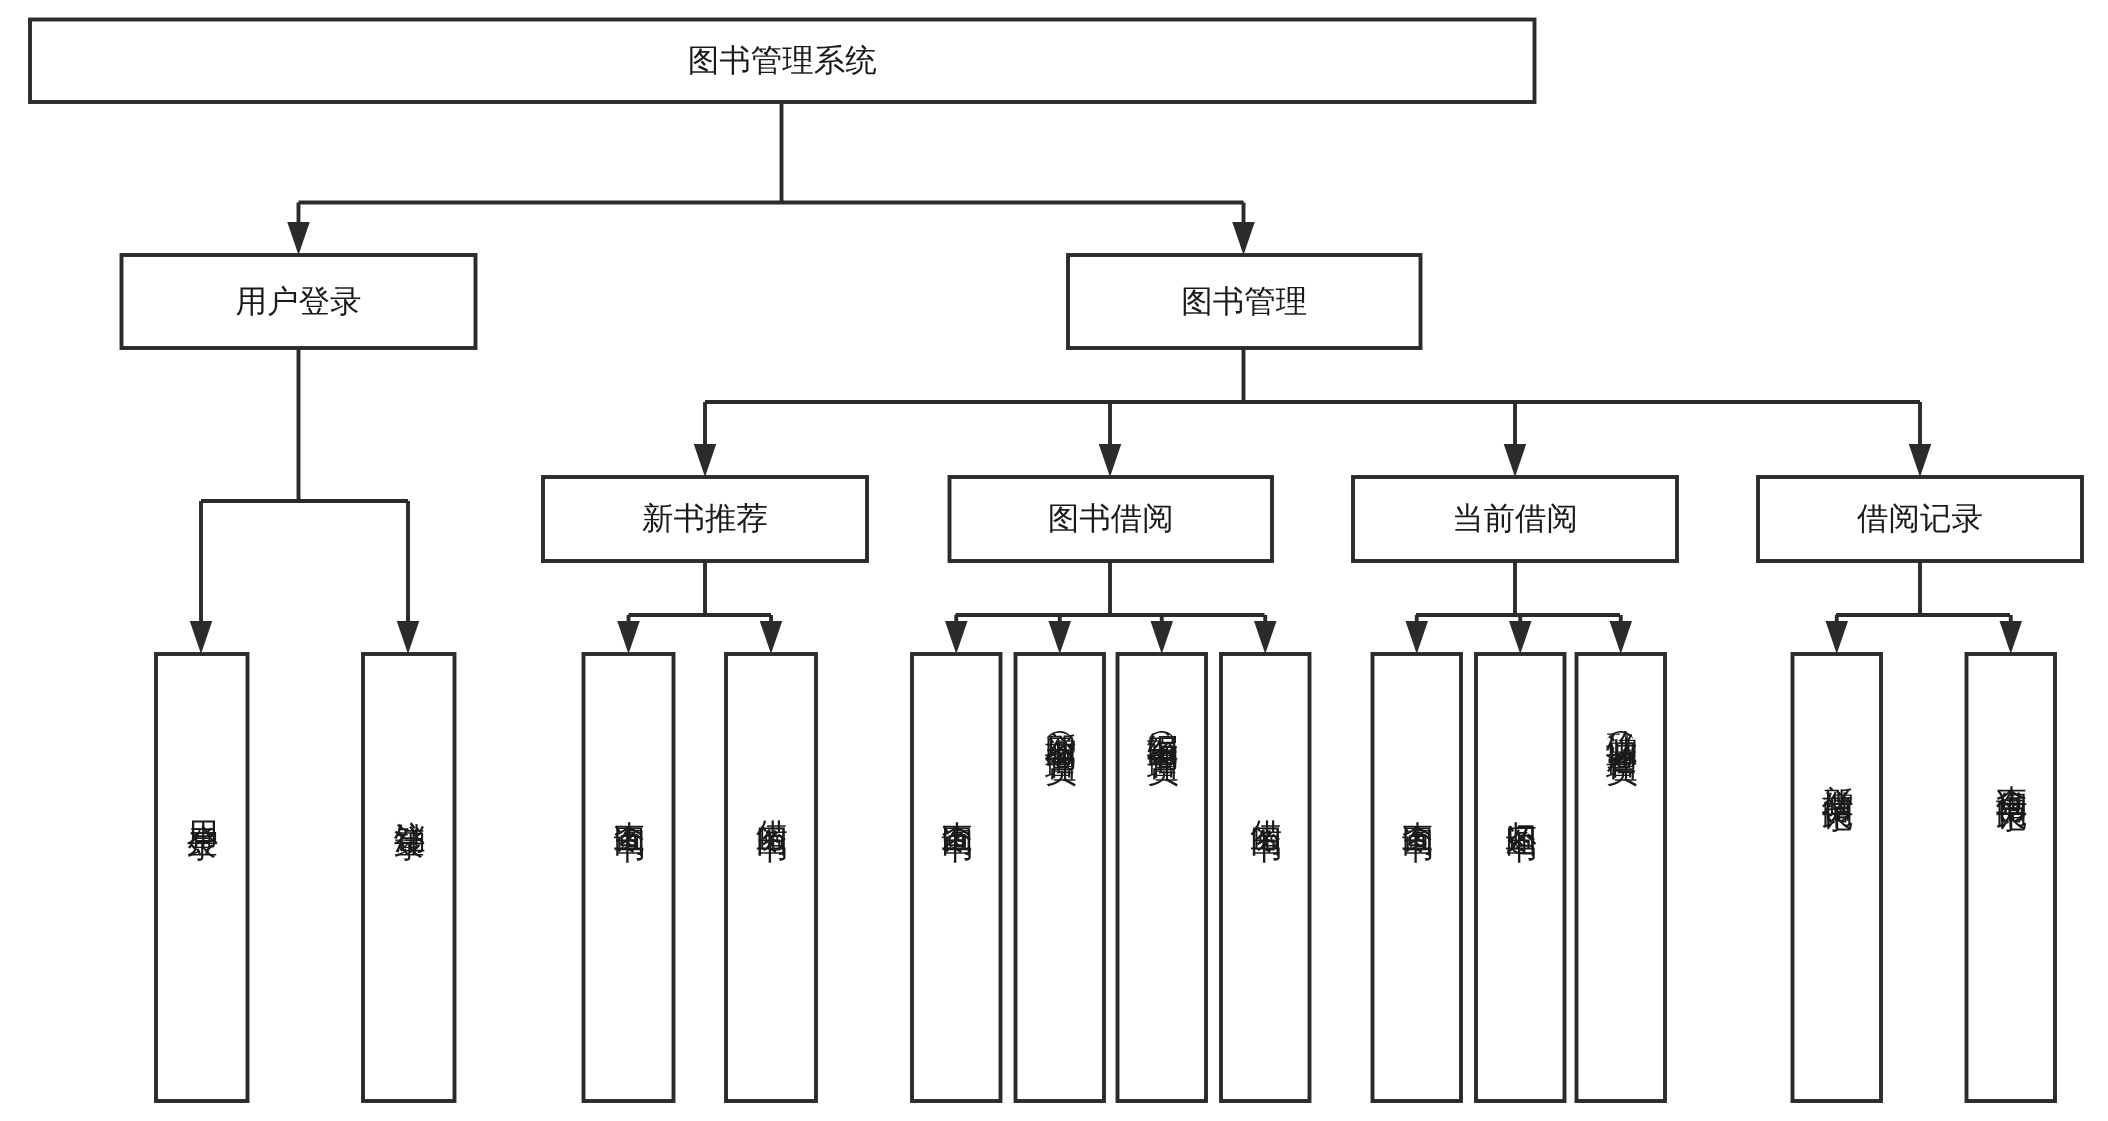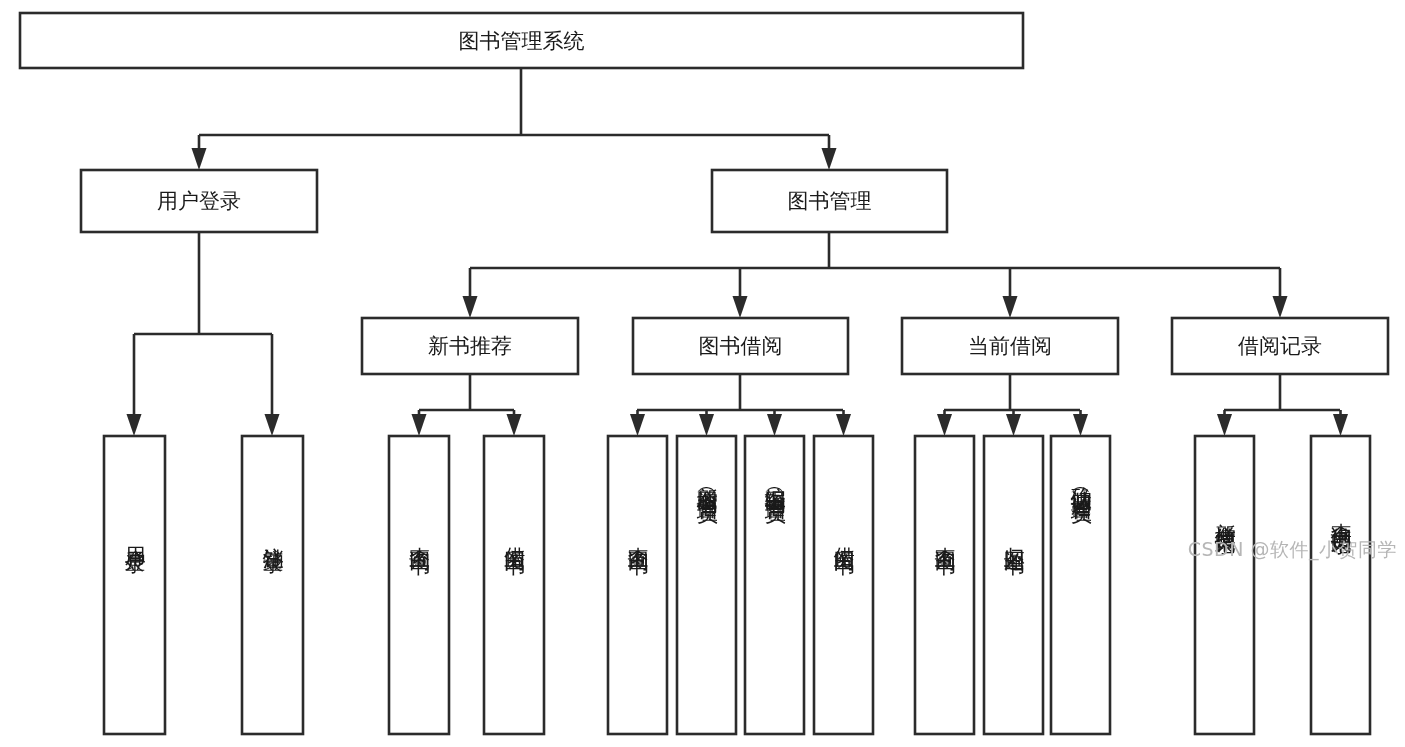--- a/index.html
+++ b/index.html
@@ -207,15 +207,14 @@
         <div class="vlabel">确认归还（管理员）</div>
       </div>
       <div class="vlabel-wrap" style="left: 1195px; top: 436px; width: 59px; height: 298px; padding-top: 70.24px;">
         <div class="vlabel">新增借阅记录</div>
       </div>
       <div class="vlabel-wrap" style="left: 1311px; top: 436px; width: 59px; height: 298px; padding-top: 70.24px;">
         <div class="vlabel">查询借阅记录</div>
       </div>
     </div>
 
-  <div class="watermark">CSDN @软件_小贺同学</div>
 
 </div>
 
 </body></html>

